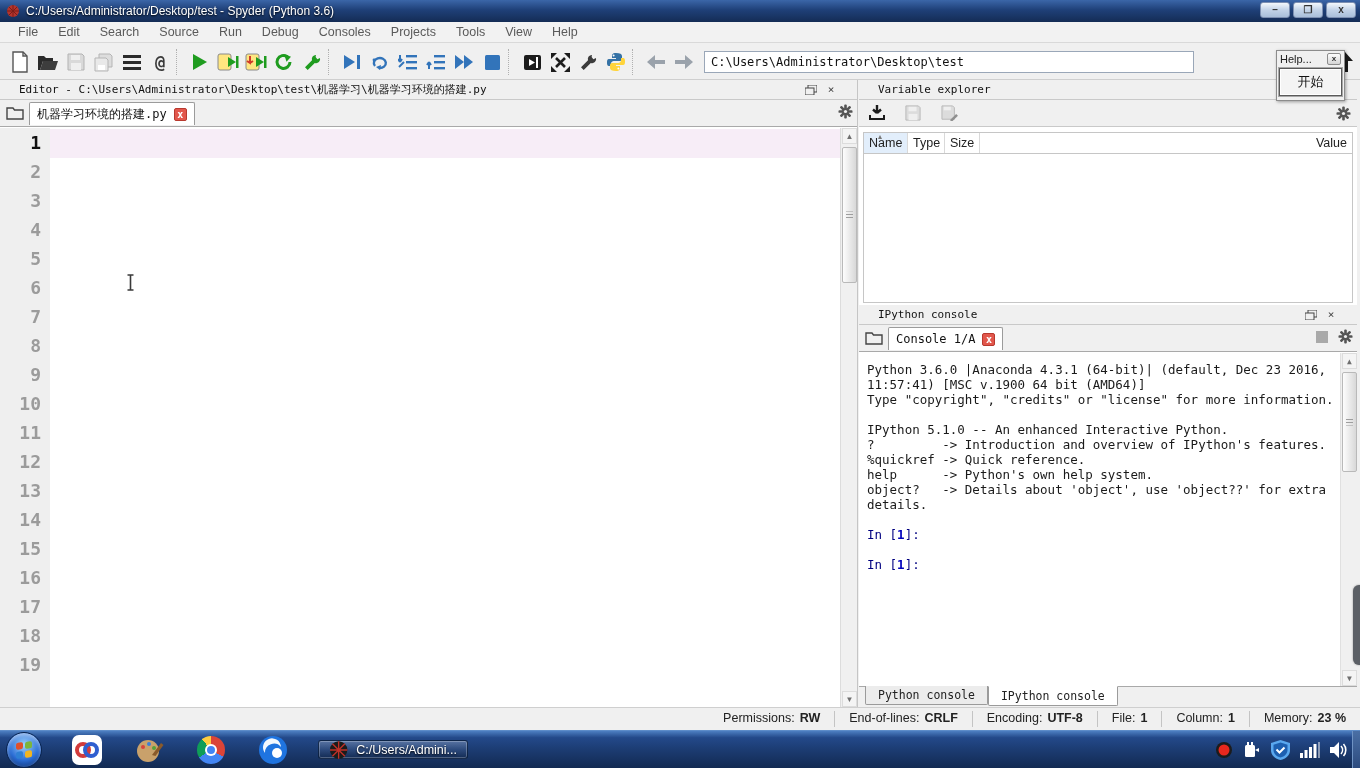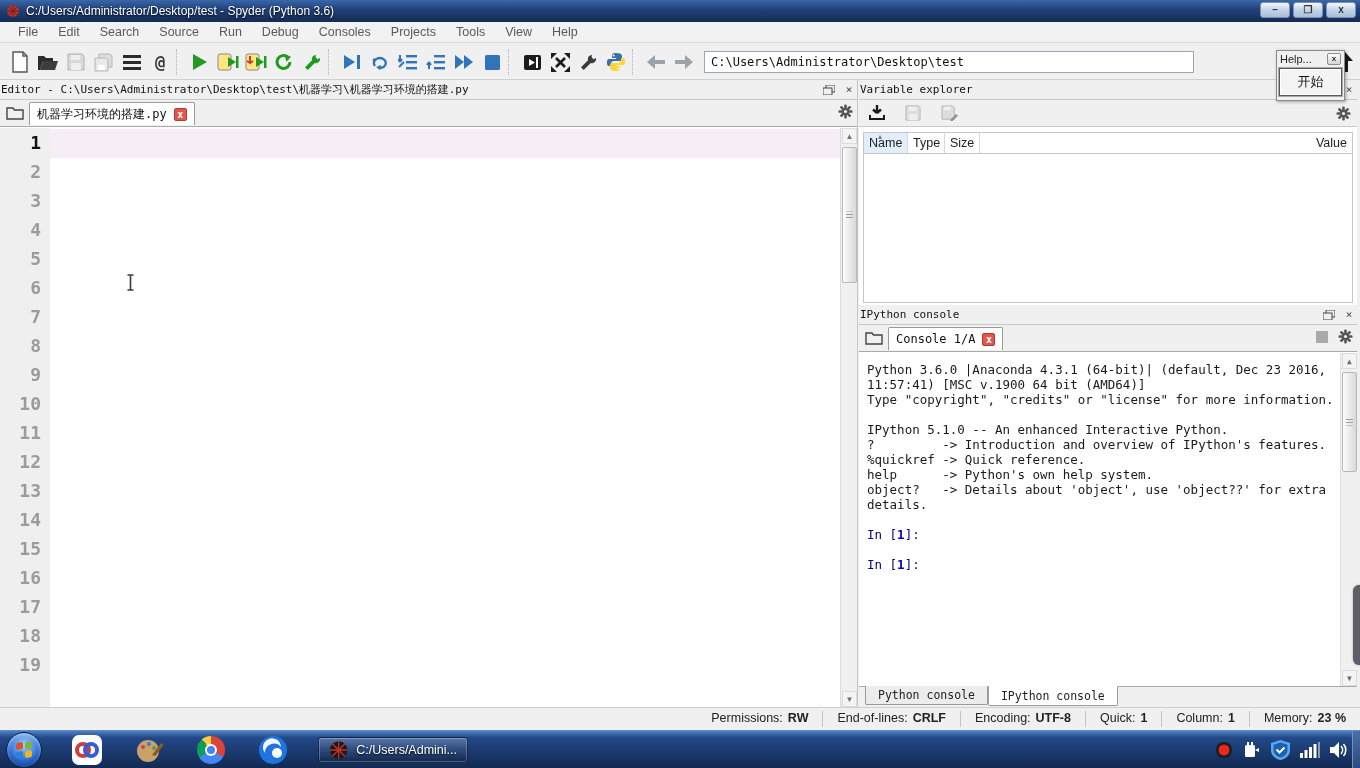--- a/index.html
+++ b/index.html
@@ -29,21 +29,21 @@
   .tbtn { width:28px; height:28px; display:flex; align-items:center; justify-content:center; flex:0 0 auto; }
   .tb-sep { width:5px; height:26px; border-left:1px dotted #b0b0b0; margin:0 5px 0 2px; flex:0 0 auto; }
   .at-glyph { font-size:17px; font-weight:bold; color:#3a3a3a; font-family:"DejaVu Sans Mono",monospace; }
   .path-box { height:22px; width:490px; background:#fff; border:1px solid #9aa7b8; margin-left:6px;
     display:flex; align-items:center; padding:0 6px; font-family:"DejaVu Sans Mono",monospace; font-size:12px; color:#111; }
   .updir { position:absolute; right:1px; top:50%; transform:translateY(-50%); }
 
   
   .workspace { position:absolute; top:80px; left:0; width:1360px; height:627px; }
   .pane-header { height:20px; background:#f0f0f0; border-bottom:1px solid #c9c9c9;
-    display:flex; align-items:center; padding:0 1px;
+    display:flex; align-items:center; padding:0 19px;
     font-family:"DejaVu Sans Mono",monospace; font-size:11px; color:#111; }
   .pane-header .spacer { flex:1; }
   .mini-ic { width:14px; height:12px; margin-left:6px; display:flex; align-items:center; justify-content:center; color:#444; font-size:11px; }
   .tabbar { height:27px; background:#f0f0f0; border-bottom:1px solid #a9a9a9; display:flex; align-items:center; padding:0 2px; position:relative; }
   .browse-btn { width:24px; height:22px; display:flex; align-items:center; justify-content:center; margin:0 2px 1px 1px; }
   .tab { height:23px; background:#fff; border:1px solid #9b9b9b; border-bottom:none; border-radius:2px 2px 0 0;
     display:flex; align-items:center; padding:0 7px; margin-bottom:-1px;
     font-family:"DejaVu Sans Mono","Liberation Sans",sans-serif; font-size:12px; color:#111; }
   .tab-close { width:13px; height:13px; background:#e2574c; border:1px solid #b8392f; border-radius:2px; color:#fff;
     font-size:10px; line-height:11px; text-align:center; font-weight:bold; margin-left:7px; }
@@ -103,21 +103,21 @@
   
   .taskbar { position:absolute; top:730px; left:0; width:100%; height:38px;
     background:linear-gradient(#4d7fc2, #23498a 18%, #1b3a6f 55%, #122a52);
     border-top:1px solid #5d8cc9; display:flex; align-items:center; }
   .orb { width:36px; height:36px; border-radius:50%; margin:0 14px 0 6px; position:relative; flex:0 0 auto;
     background:radial-gradient(circle at 50% 35%, #9fd4ff, #2a6cd4 55%, #0b2f71 90%); border:1px solid #0a244f;
     box-shadow:inset 0 2px 4px rgba(255,255,255,.6); }
   .flag { position:absolute; inset:9px; display:grid; grid-template-columns:1fr 1fr; grid-template-rows:1fr 1fr; gap:2px; transform:skewY(-6deg); }
   .flag i { border-radius:2px; }
   .pin { width:32px; height:32px; margin:0 15px; display:flex; align-items:center; justify-content:center; flex:0 0 auto; }
-  .task-btn { height:26px; margin:0 4px; padding:0 10px; display:flex; align-items:center; gap:8px; color:#fff; font-size:12.5px;
+  .task-btn { height:19px; margin:0 4px; padding:0 10px; display:flex; align-items:center; gap:8px; color:#fff; font-size:12.5px;
     background:linear-gradient(rgba(255,255,255,.25), rgba(255,255,255,.08) 50%, rgba(0,0,0,.15));
     border:1px solid rgba(10,30,60,.8); border-radius:3px; box-shadow:inset 0 0 0 1px rgba(255,255,255,.25); }
   .task-btn .tlabel { text-shadow:0 1px 2px #000; white-space:nowrap; }
   .tray { position:absolute; right:12px; top:0; height:38px; display:flex; align-items:center; gap:10px; }
   .show-desktop { position:absolute; right:0; top:0; width:8px; height:38px; background:linear-gradient(#4a6fa5,#2c4a7d); border-left:1px solid #6f93c4; }
   .cursor-pt { position:absolute; left:493px; top:8px; z-index:5; }
 
   
   .pointofix { position:absolute; left:1276px; top:50px; width:69px; height:51px; background:#f0f0f0;
     border:1px solid #8c8c8c; box-shadow:1px 1px 3px rgba(0,0,0,.35); z-index:20; }
@@ -555,21 +555,21 @@
     </div>
     <div class="sb-cell">
       <span>End-of-lines:</span>
         <b>CRLF</b>
     </div>
     <div class="sb-cell">
       <span>Encoding:</span>
         <b>UTF-8</b>
     </div>
     <div class="sb-cell">
-      <span>Quick:</span>
+      <span>File:</span>
         <b>1</b>
     </div>
     <div class="sb-cell">
       <span>Column:</span>
         <b>1</b>
     </div>
     <div class="sb-cell">
       <span>Memory:</span>
         <b>23 %</b>
     </div>

